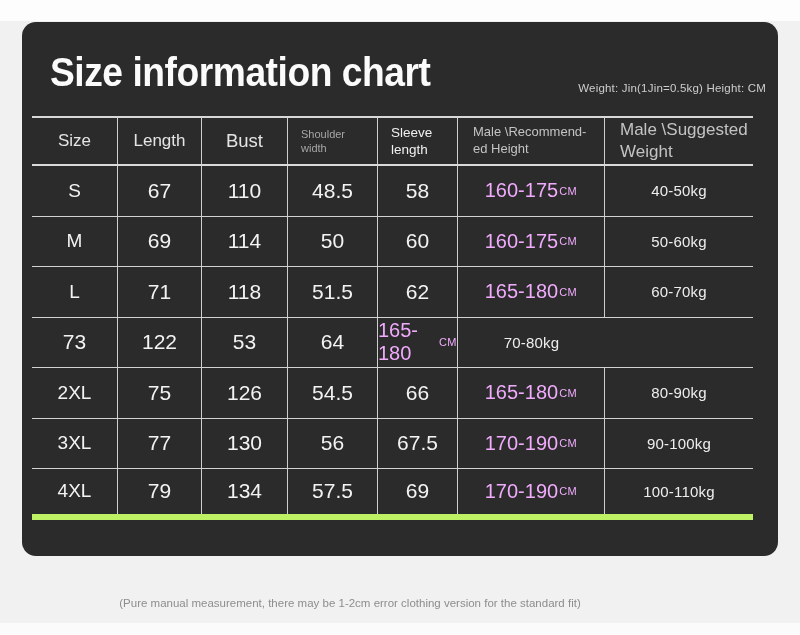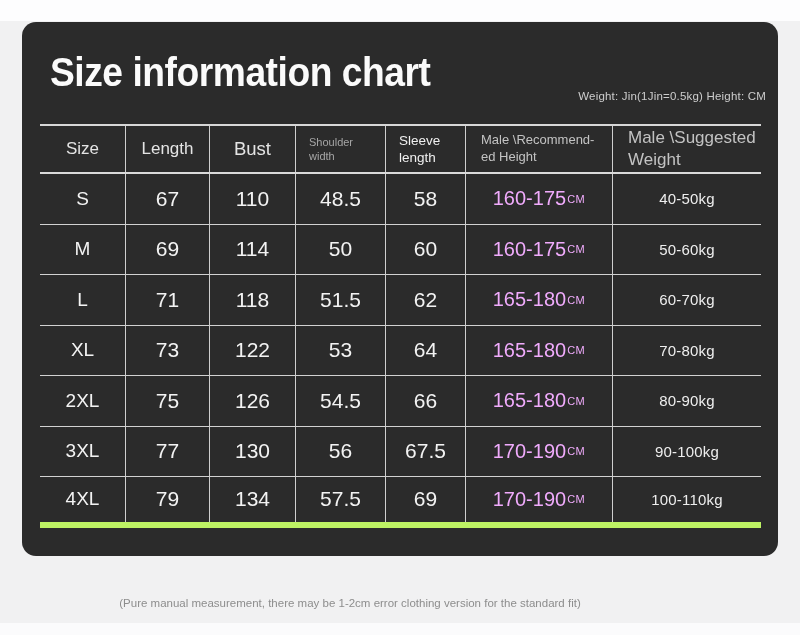--- a/index.html
+++ b/index.html
@@ -23,25 +23,25 @@
     background:#2b2b2b; border-radius:14px;padding-left:40px;
   }
   .title {
     position:absolute; left:28px; top:30px;
     font-size:40px; font-weight:700; color:#fbfbfb;
     letter-spacing:-0.5px; line-height:1;
     transform:scaleX(0.93); transform-origin:left center;
     white-space:nowrap;
   }
   .unit-note {
-    position:absolute; right:12px; top:68px;
+    position:absolute; right:12px; top:60px;
     font-size:11.5px; color:#cdcdcd; letter-spacing:0.2px;
   }
   .size-table {
-    position:absolute; left:18px; top:94px; width:721px;margin-top:8px;
+    position:absolute; left:10px; top:94px; width:721px;
   }
   .trow {
     display:grid;
     grid-template-columns:86px 84px 86px 90px 80px 147px 148px;
     border-bottom:1px solid #d2d2d2;
   }
   .trow.header {
     height:50px;
     border-top:2px solid #d7d7d7;
     border-bottom:2px solid #dadada;
@@ -141,21 +141,20 @@
       <div class="cell td-num">51.5</div>
       <div class="cell td-num">62</div>
       <div class="cell td-height">
         <span>165-180</span>
         <span class="unit">CM</span>
       </div>
       <div class="cell td-weight">60-70kg</div>
     </div>
 
     <div class="trow data">
-      <div class="cell td-size">XL</div>
       <div class="cell td-num">73</div>
       <div class="cell td-num">122</div>
       <div class="cell td-num">53</div>
       <div class="cell td-num">64</div>
       <div class="cell td-height">
         <span>165-180</span>
         <span class="unit">CM</span>
       </div>
       <div class="cell td-weight">70-80kg</div>
     </div>

